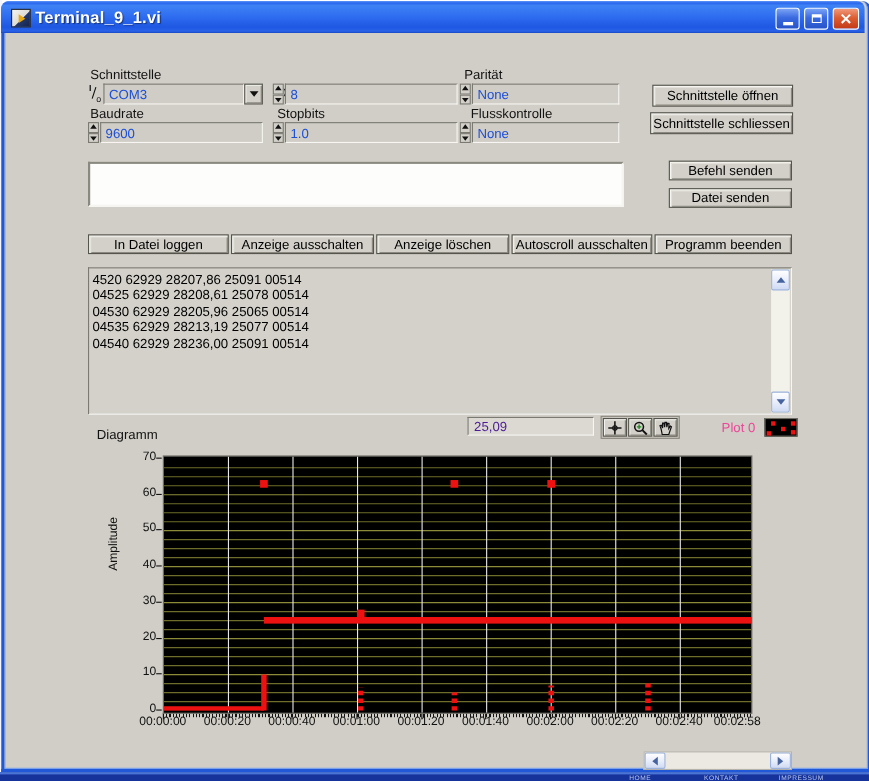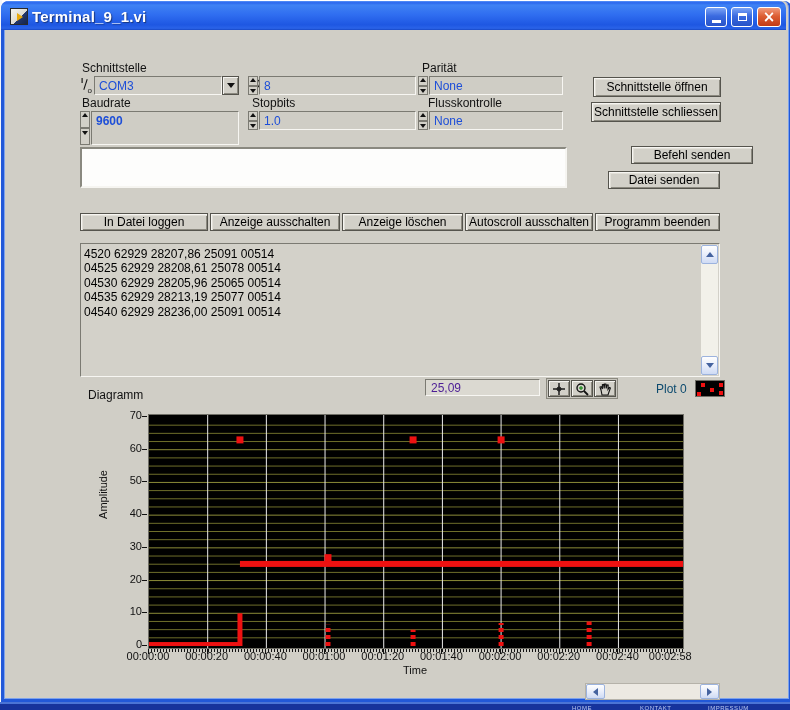--- a/index.html
+++ b/index.html
@@ -68,21 +68,21 @@
     background:linear-gradient(180deg,#fefefe 0%,#e9eefb 50%,#cfdbf4 100%);display:flex;align-items:center;justify-content:center;}
 
   
   .plotwrap{position:absolute;left:148px;top:414px;width:534px;height:233px;border:1px solid #6f6e66;box-sizing:content-box;}
   .valbox{position:absolute;border:1px solid;border-color:#7b7a72 #f7f6f2 #f7f6f2 #7b7a72;background:#dbd9d1;
     font-size:12px;color:#4c1d95;padding:1px 5px;box-sizing:border-box;}
   .palette{position:absolute;display:flex;gap:1px;background:#c8c6be;border:1px solid #8b897f;padding:1px;}
   .palbtn{width:22px;height:17px;background:#d2d0c8;border:1px solid #55544d;
     box-shadow:inset 1px 1px 0 #f4f3ef,inset -1px -1px 0 #8b897f;display:flex;align-items:center;justify-content:center;box-sizing:border-box;}
   .legend{position:absolute;display:flex;align-items:center;gap:8px;}
-  .legend-label{font-size:12px;color:#0c4a6e;}
+  .legend-label{font-size:12px;color:#ec4899;}
   .swatch{width:30px;height:17px;background:#000;border:1px solid #6f6e66;position:relative;box-sizing:border-box;}
   .swatch i{position:absolute;width:4px;height:4px;background:#ee1111;}
   .ytick{position:absolute;left:104px;width:38px;text-align:right;font-size:11px;color:#111;}
   .ytickmark{position:absolute;left:142px;width:5px;height:1px;background:#111;}
   .xtick{position:absolute;top:650px;width:64px;text-align:center;font-size:11px;color:#111;}
   .xtickmark{position:absolute;top:648px;width:1px;height:6px;background:#111;}
   .minorticks{position:absolute;left:148px;top:648px;width:535px;height:4px;
     background:repeating-linear-gradient(90deg,#111 0px,#111 1px,transparent 1px,transparent 3px);}
   .amplabel{position:absolute;left:97px;top:470px;font-size:11px;color:#111;writing-mode:vertical-rl;transform:rotate(180deg);}
   .timelabel{position:absolute;left:148px;top:664px;width:534px;text-align:center;font-size:11px;color:#111;}
@@ -140,21 +140,21 @@
 <div class="lbl" style="left:422px;top:61px;">Parität</div>
 <div class="field" style="left:418px;top:76px;width:145px;height:19px;">
   <span class="spincol">
       <span class="spinbtn up"></span>
       <span class="spinbtn dn"></span>
     </span>
   <span class="fieldbox">None</span>
 </div>
 
 <div class="lbl" style="left:82px;top:96px;">Baudrate</div>
-<div class="field" style="left:80px;top:111px;width:159px;height:34px;font-weight:bold;">
+<div class="field" style="left:80px;top:111px;width:159px;height:19px;">
   <span class="spincol">
       <span class="spinbtn up"></span>
       <span class="spinbtn dn"></span>
     </span>
   <span class="fieldbox">9600</span>
 </div>
 
 <div class="lbl" style="left:252px;top:96px;">Stopbits</div>
 <div class="field" style="left:248px;top:111px;width:168px;height:19px;">
   <span class="spincol">
@@ -170,21 +170,21 @@
       <span class="spinbtn up"></span>
       <span class="spinbtn dn"></span>
     </span>
   <span class="fieldbox">None</span>
 </div>
 
 <div class="lvbtn" style="left:593px;top:77px;width:128px;height:20px;">Schnittstelle öffnen</div>
 <div class="lvbtn" style="left:591px;top:102px;width:130px;height:20px;">Schnittstelle schliessen</div>
 
 <textarea class="cmdbox" style="left: 80px; top: 147px; width: 487px; height: 41px;" value=""></textarea>
-<div class="lvbtn" style="left:631px;top:146px;width:122px;height:18px;text-align:right;">Befehl senden</div>
+<div class="lvbtn" style="left:608px;top:146px;width:112px;height:18px;text-align:right;">Befehl senden</div>
 <div class="lvbtn" style="left:608px;top:171px;width:112px;height:18px;">Datei senden</div>
 
 <div class="lvbtn" style="left:80px;top:213px;width:128px;height:18px;">In Datei loggen</div>
 <div class="lvbtn" style="left:210px;top:213px;width:130px;height:18px;">Anzeige ausschalten</div>
 <div class="lvbtn" style="left:342px;top:213px;width:121px;height:18px;">Anzeige löschen</div>
 <div class="lvbtn" style="left:465px;top:213px;width:128px;height:18px;">Autoscroll ausschalten</div>
 <div class="lvbtn" style="left:595px;top:213px;width:125px;height:18px;">Programm beenden</div>
 
 <div class="logbox" style="left:80px;top:243px;width:640px;height:134px;">
   <div class="loglines" id="log-lines">
@@ -236,21 +236,20 @@
     <i style="left:5px;top:2px;"></i>
       <i style="left:14px;top:7px;"></i>
       <i style="left:23px;top:2px;"></i>
     <i style="left:1px;top:11px;"></i>
       <i style="left:23px;top:10px;"></i>
   </span>
 </div>
 
 <div class="chart-layer" id="chart-layer" style="position:absolute;inset:0;pointer-events:none;">
   <div class="amplabel">Amplitude</div>
-  <div class="timelabel">Time</div>
   <div class="minorticks"></div>
 <div class="ytick" style="top: 638px;">0</div>
     <div class="ytickmark" style="top: 645px;"></div>
     <div class="ytick" style="top: 605.286px;">10</div>
     <div class="ytickmark" style="top: 612.286px;"></div>
     <div class="ytick" style="top: 572.571px;">20</div>
     <div class="ytickmark" style="top: 579.571px;"></div>
     <div class="ytick" style="top: 539.857px;">30</div>
     <div class="ytickmark" style="top: 546.857px;"></div>
     <div class="ytick" style="top: 507.143px;">40</div>

